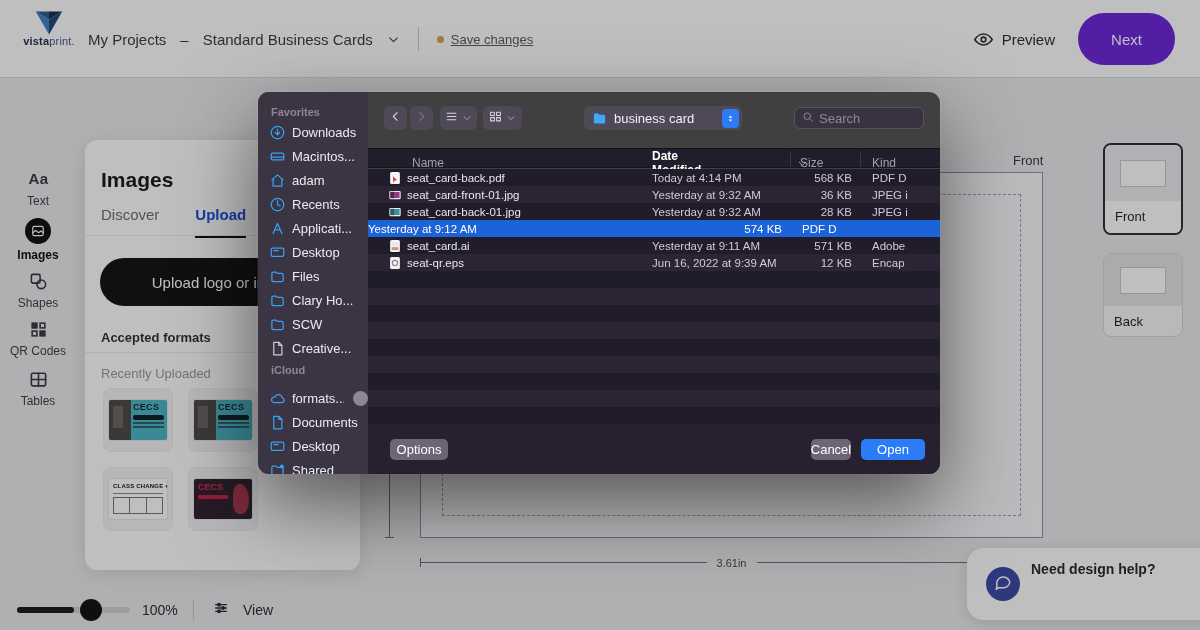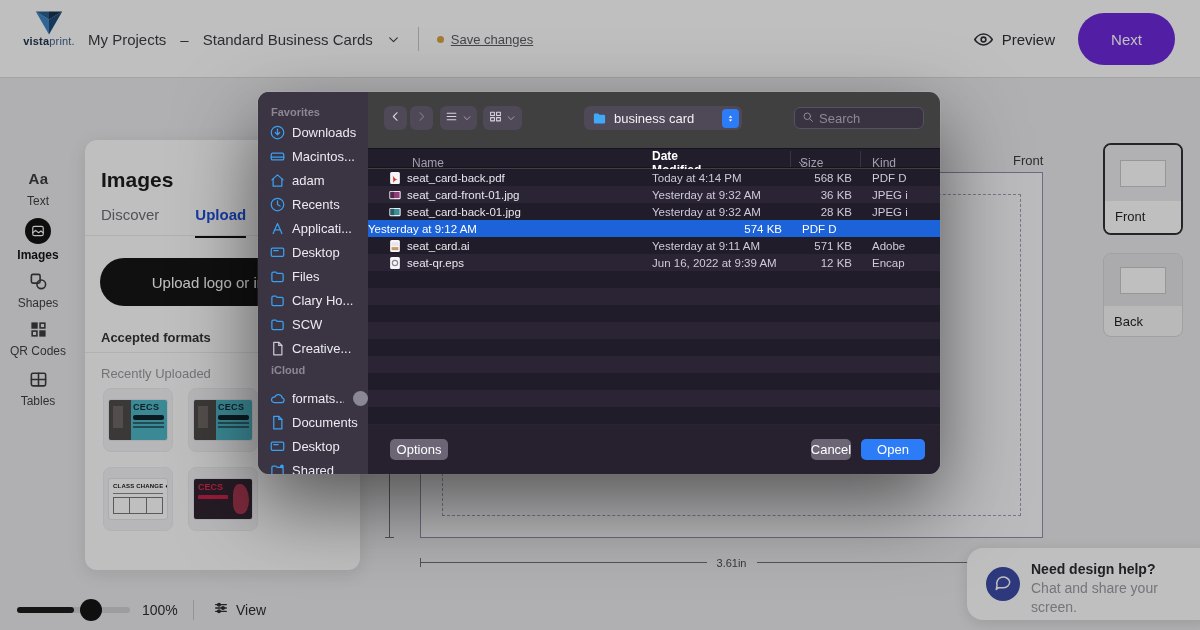--- a/index.html
+++ b/index.html
@@ -93,21 +93,21 @@
   #page-front { top:143px; height:92px; border:2px solid #2e2e36; background:#fff; }
   #page-back { top:253px; height:84px; border:1px solid #d5d5d8; background:rgba(255,255,255,.6); }
   #page-back .pthumb { background:#e4e4e6; height:52px;} #page-back .plabel{ background:transparent; }
 
   
   #slider { position:absolute; left:17px; top:607px; width:113px; height:6px; border-radius:3px; background:#d2d2d4; }
   #sliderfill { position:absolute; left:0; top:0; width:57px; height:6px; border-radius:3px; background:#1a1a1a; }
   #sliderknob { position:absolute; left:63px; top:-8px; width:22px; height:22px; border-radius:50%; background:#121212; }
   #zoomval { position:absolute; left:142px; top:602px; font-size:14px; color:#2c2c30; }
   #zoomdiv { position:absolute; left:193px; top:600px; width:1px; height:20px; background:#c6c6c8; }
-  #viewbtn { position:absolute; left:213px; top:600px; display:flex; align-items:center; gap:7px; font-size:14px; color:#2c2c30; }
+  #viewbtn { position:absolute; left:213px; top:600px; display:flex; align-items:center; gap:14px; font-size:14px; color:#2c2c30; }
   #viewbtn svg { width:16px; height:16px; color:#2c2c30; }
 
   
   #chat { position:absolute; left:967px; top:548px; width:250px; height:72px; background:#ffffff; border-radius:16px; box-shadow:0 3px 14px rgba(0,0,0,.12); }
   #chatcircle { position:absolute; left:19px; top:19px; width:34px; height:34px; border-radius:50%; background:#3a4ba4; color:#fff; display:flex; align-items:center; justify-content:center; }
   #chatcircle svg { width:18px; height:18px; }
   #chattitle { position:absolute; left:64px; top:13px; font-size:14px; font-weight:bold; color:#2a2a2e; }
   #chatsub { position:absolute; left:64px; top:31px; width:160px; font-size:14px; line-height:19px; color:#9b9ba1; }
 
   
@@ -385,21 +385,20 @@
     <span>View</span>
   </div>
 
   <div id="chat">
     <div id="chatcircle">
         <span><svg viewBox="0 0 24 24" fill="none" stroke="currentColor" stroke-width="2" stroke-linecap="round" stroke-linejoin="round">
             <path d="M21 11.5a8 8 0 0 1-8.5 8H6l-3 2.5 1-5A8 8 0 1 1 21 11.5z"></path>
           </svg></span>
       </div>
     <div id="chattitle">Need design help?</div>
-    <div id="chatsub">Chat and share your screen.</div>
   </div>
 </div>
 
 <div id="overlay"></div>
 
 <div id="finder">
   <div id="fsidebar">
       <div class="fsection-label" style="top: 14px;">Favorites</div>
       <div class="fitems" style="top: 28px;">
         <div class="fitem">

